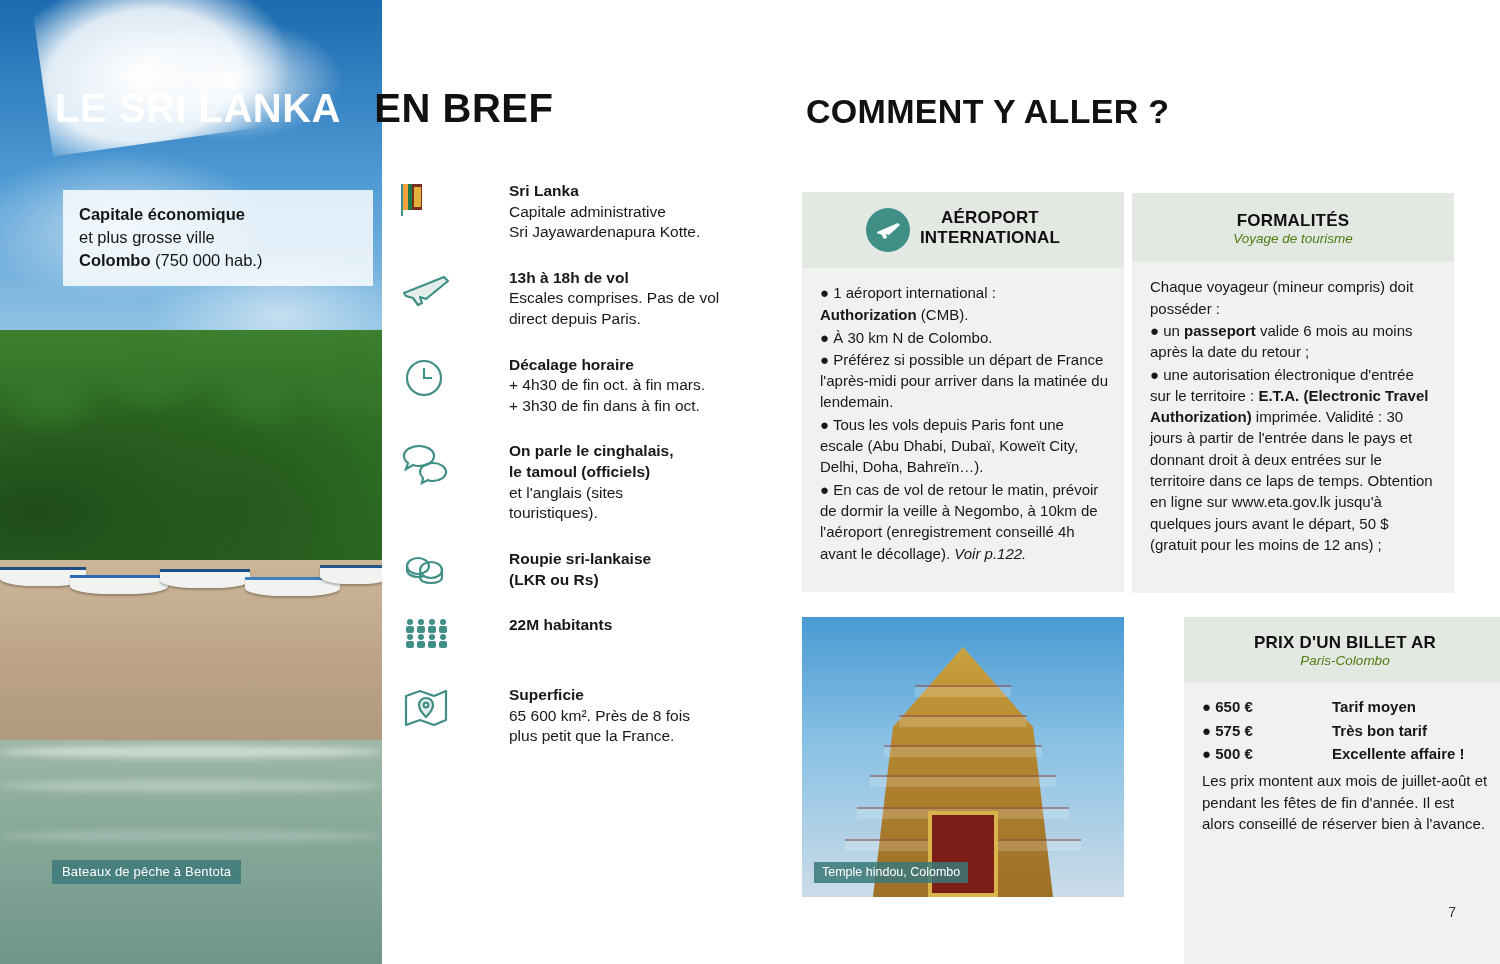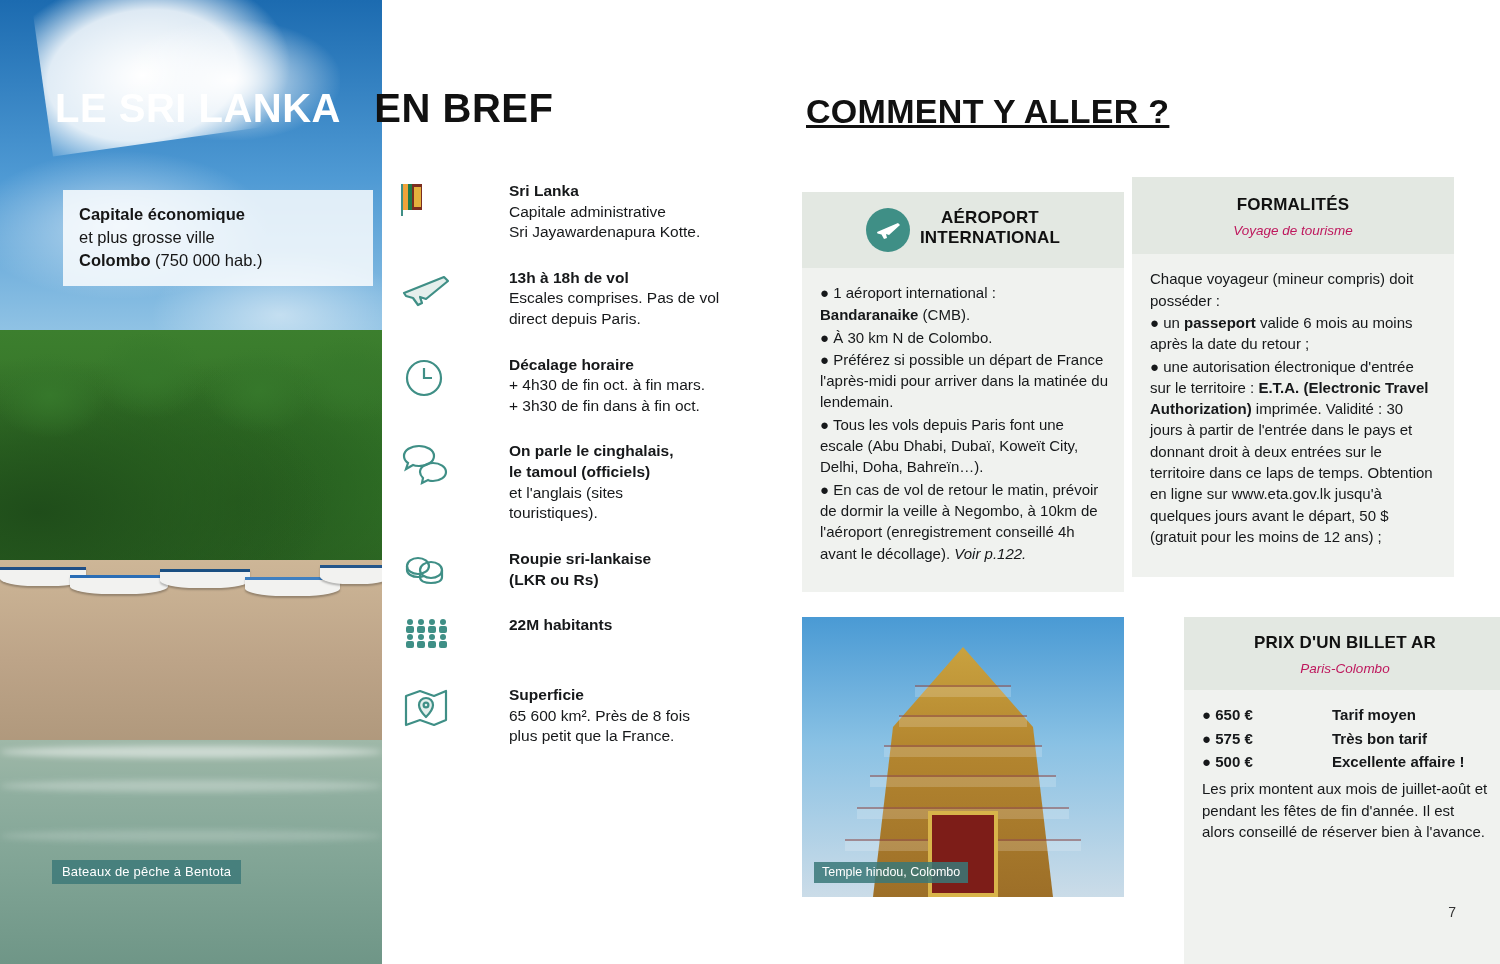--- a/index.html
+++ b/index.html
@@ -125,21 +125,20 @@
     font-family: "Liberation Sans", sans-serif;
   }
   .title-left .white { color: #ffffff; }
   .title-right {
     position: absolute;
     left: 806px; top: 92px;
     font-size: 34px;
     font-weight: bold;
     letter-spacing: 0.3px;
     color: #111;
-    text-decoration: underline;
   }
 
   
   .facts {
     position: absolute;
     left: 400px; top: 180px;
     width: 340px;
   }
   .fact {
     display: flex;
@@ -176,22 +175,22 @@
   .panel-head .h {
     font-size: 17px;
     font-weight: bold;
     letter-spacing: 0.2px;
     color: #111;
     line-height: 1.2;
   }
   .panel-head .sub {
     font-size: 13.5px;
     font-style: italic;
-    color: #be185d;
-    margin-top: 8px;
+    color: #4d7c0f;
+    margin-top: 0;
   }
   .panel-body {
     padding: 14px 16px 14px 18px;
     font-size: 15px;
     line-height: 1.42;
     color: #16181a;
   }
   .panel-body b { font-weight: bold; }
   .panel-body i { font-style: italic; }
   .bullet-line { margin: 0 0 1px 0; }
@@ -446,30 +445,30 @@
         </span>
         <span>
           <div class="h">AÉROPORT</div>
           <div class="h">INTERNATIONAL</div>
         </span>
       </div>
     </div>
     <div class="panel-body">
       <div class="bullet-line">● 1 aéroport international :</div>
       <div class="bullet-line" style="font-weight:bold;">
-        <b>Bandaranaike</b> <span style="font-weight:normal;">(CMB).</span>
+        <b>Authorization</b> <span style="font-weight:normal;">(CMB).</span>
       </div>
       <div class="bullet-line">● À 30 km N de Colombo.</div>
       <div class="bullet-line">● Préférez si possible un départ de France l'après-midi pour arriver dans la matinée du lendemain.</div>
       <div class="bullet-line">● Tous les vols depuis Paris font une escale (Abu Dhabi, Dubaï, Koweït City, Delhi, Doha, Bahreïn…).</div>
       <div class="bullet-line">● En cas de vol de retour le matin, prévoir de dormir la veille à Negombo, à 10km de l'aéroport (enregistrement conseillé 4h avant le décollage). <i>Voir p.122.</i></div>
     </div>
   </div>
 
-  <div class="panel" style="left:1132px; top:177px; width:322px; height:400px;">
+  <div class="panel" style="left:1132px; top:193px; width:322px; height:400px;">
     <div class="panel-head" style="padding-top:18px; padding-bottom:16px;">
       <div class="h">FORMALITÉS</div>
       <div class="sub">Voyage de tourisme</div>
     </div>
     <div class="panel-body">
       <div class="bullet-line">Chaque voyageur (mineur compris) doit posséder :</div>
       <div class="bullet-line">● un <b>passeport</b> valide 6 mois au moins après la date du retour&nbsp;;</div>
       <div class="bullet-line">● une autorisation électronique d'entrée sur le territoire&nbsp;: <b>E.T.A. (Electronic Travel Authorization)</b> imprimée. Validité&nbsp;: 30 jours à partir de l'entrée dans le pays et donnant droit à deux entrées sur le territoire dans ce laps de temps. Obtention en ligne sur www.eta.gov.lk jusqu'à quelques jours avant le départ, 50 $ (gratuit pour les moins de 12 ans)&nbsp;;</div>
     </div>
   </div>

